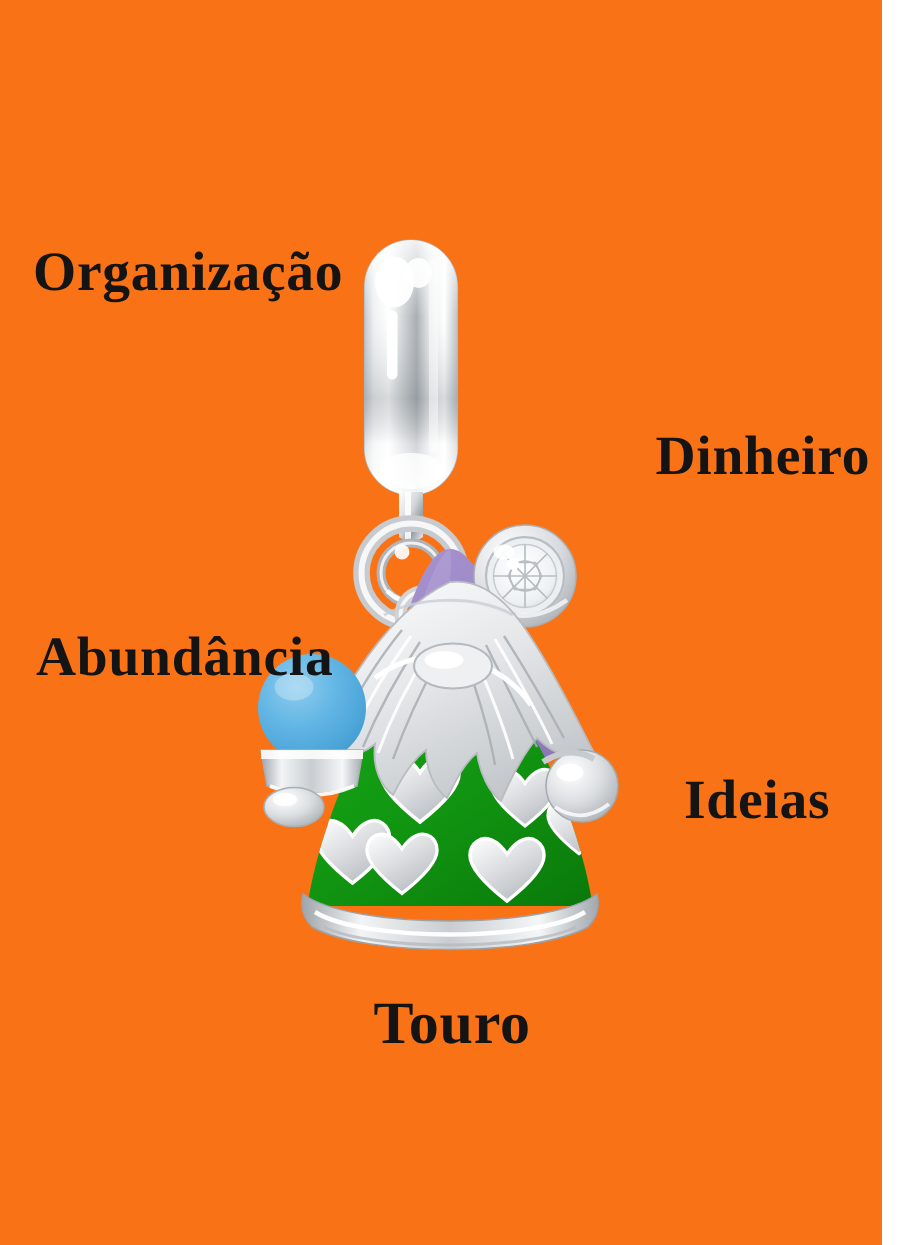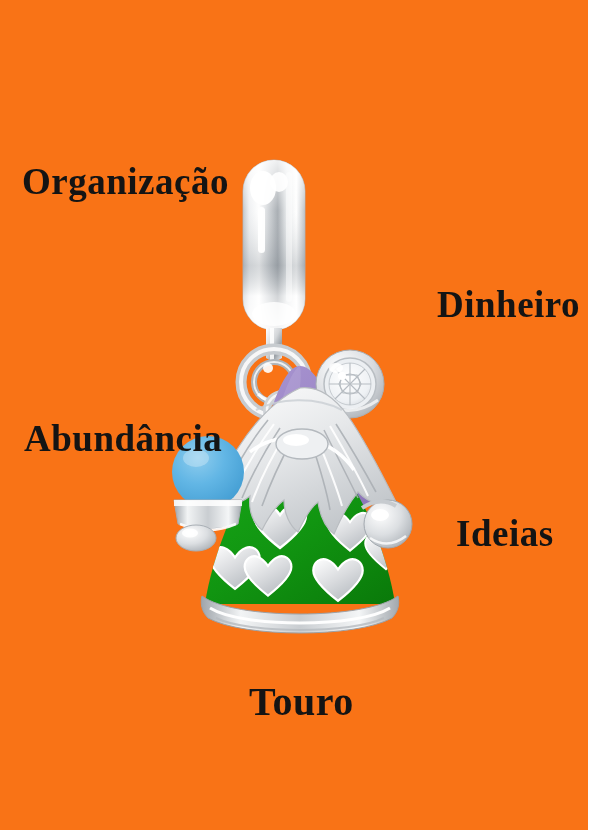--- a/index.html
+++ b/index.html
@@ -24,21 +24,21 @@
     font-weight: 700;
     letter-spacing: 0.5px;
     white-space: nowrap;
     line-height: 1;
     -webkit-font-smoothing: antialiased;
   }
   #w-organizacao { left: 22px;  top: 163px; font-size: 37px; }
   #w-dinheiro    { left: 394px; top: 286px; font-size: 37px; margin-left: 43px; }
   #w-abundancia  { left: 24px;  top: 420px; font-size: 37px; }
   #w-ideias      { left: 456px; top: 515px; font-size: 37px; }
-  #w-touro       { left: 249px; top: 682px; font-size: 40px; }
+  #w-touro       { left: 249px; top: 662px; font-size: 40px; }
 
   
   #charm {
     position: absolute;
     left: 150px;
     top: 152px;
     width: 300px;
     height: 510px;
   }
   #charm svg { display: block; width: 300px; height: 510px; }

